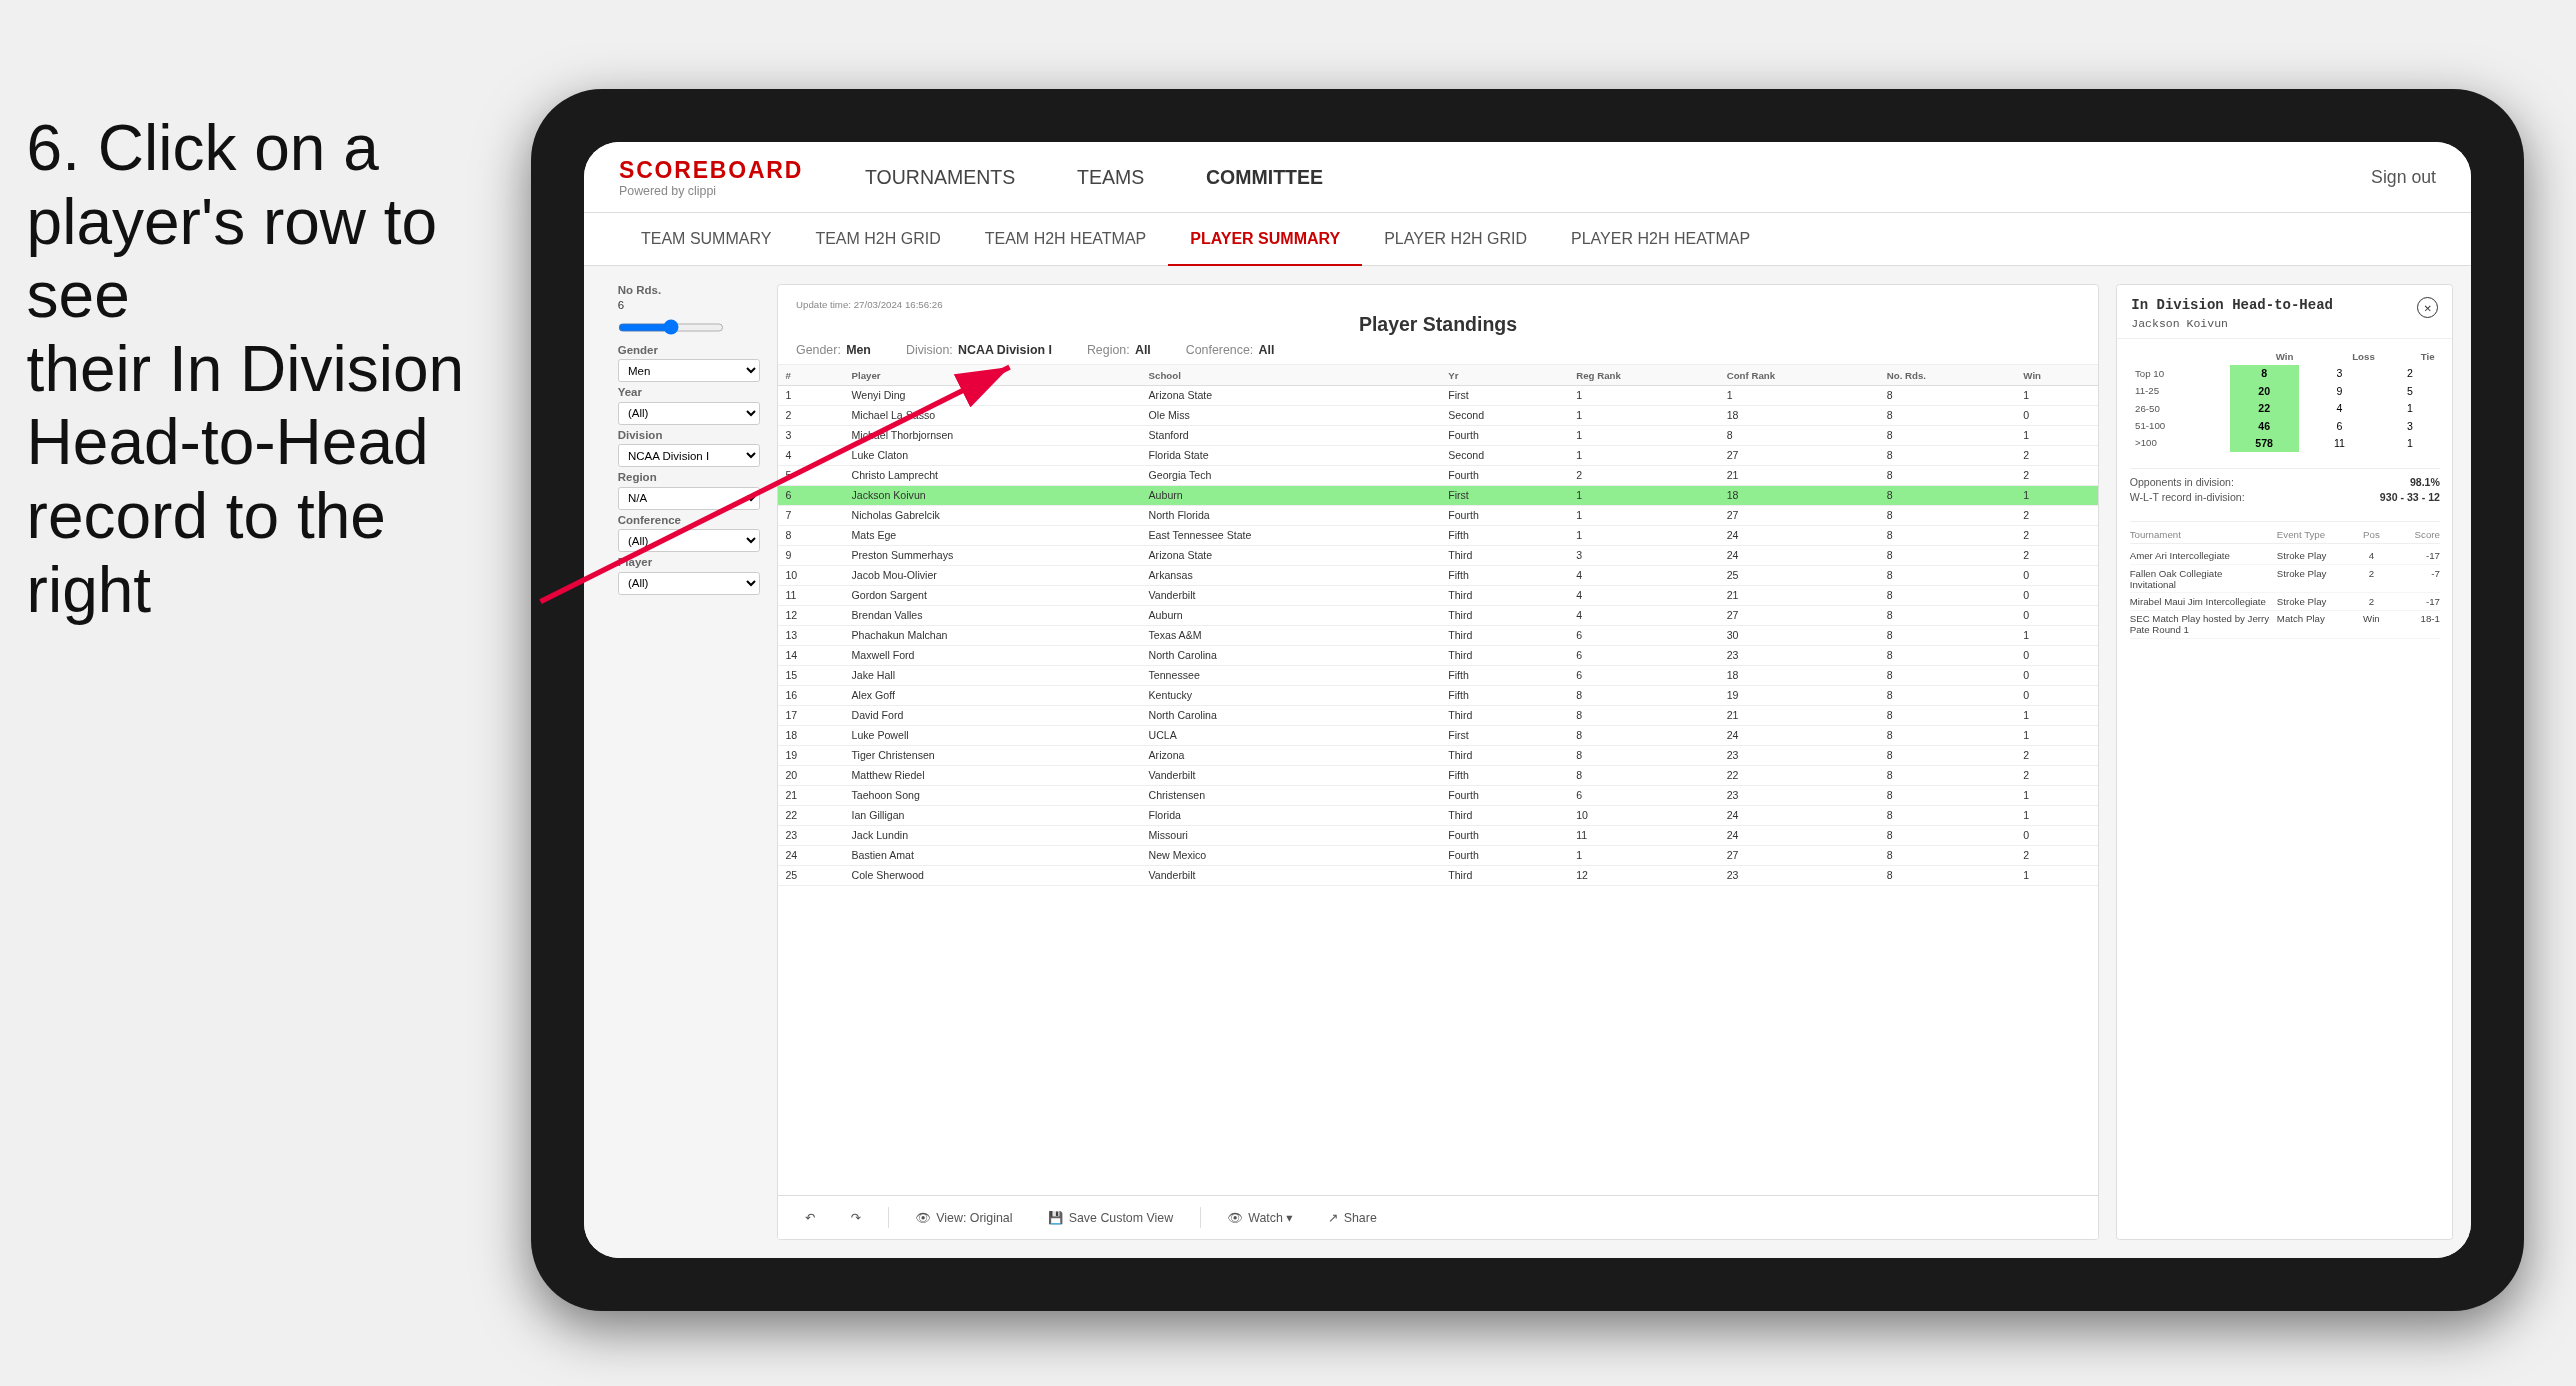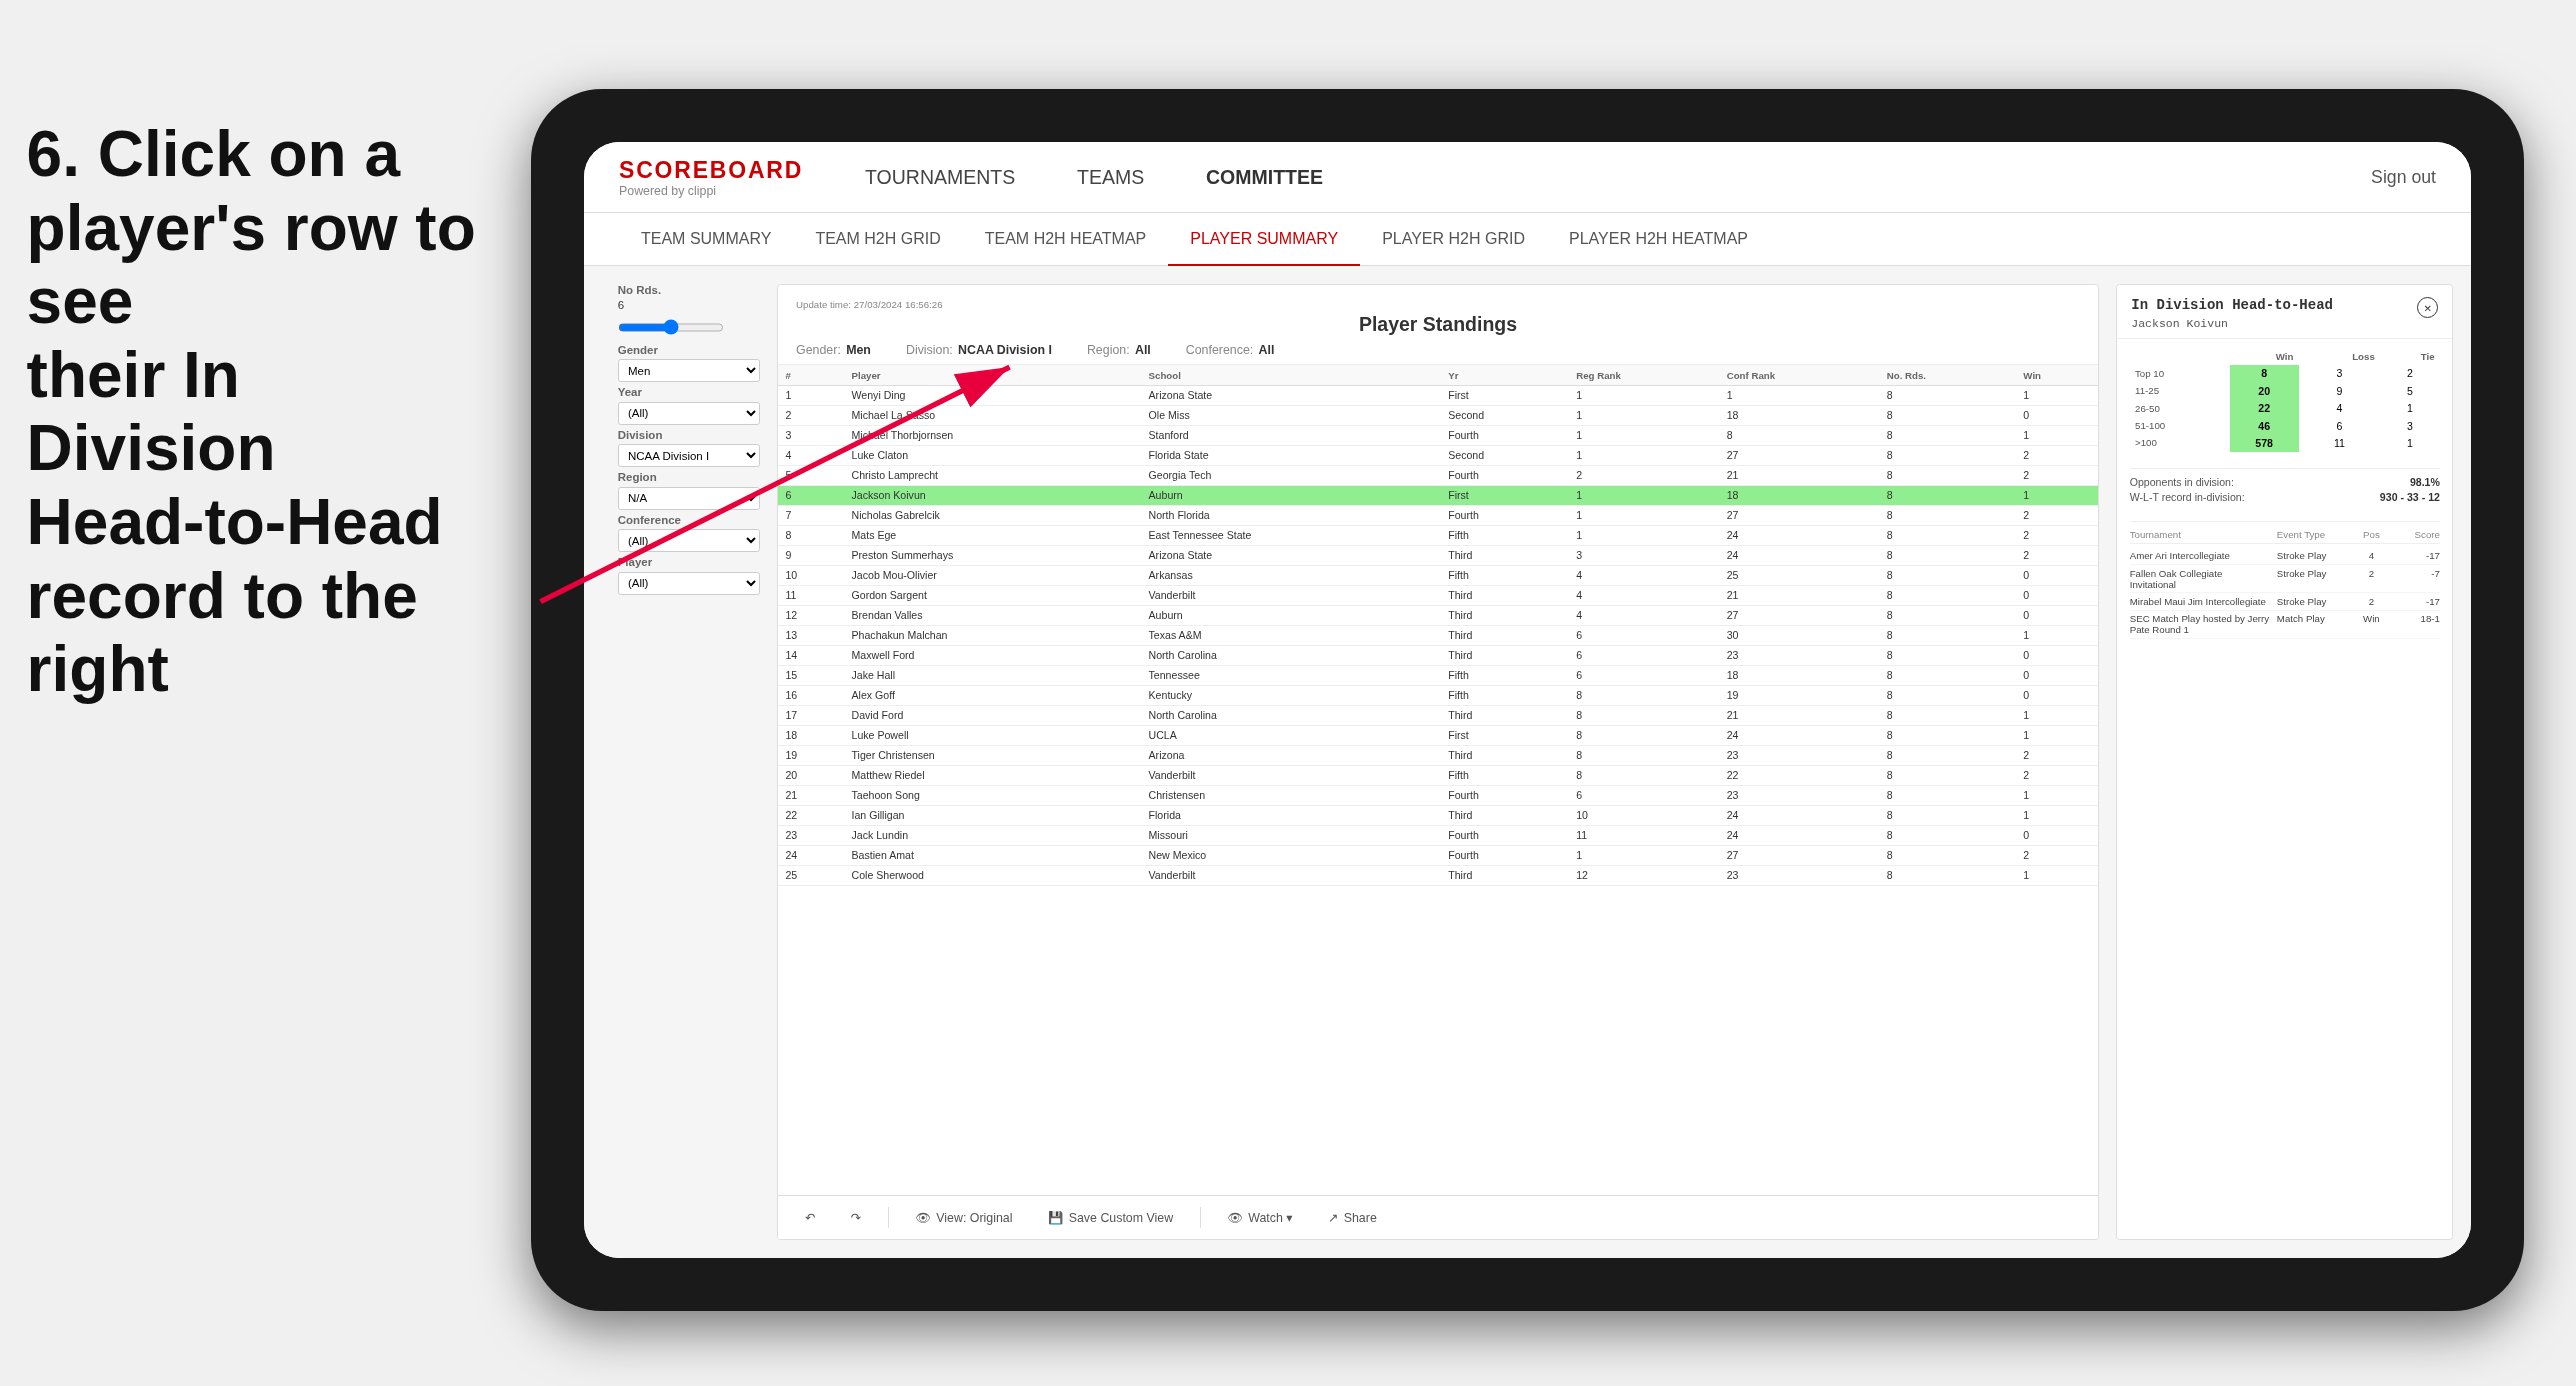--- a/index.html
+++ b/index.html
@@ -9,24 +9,24 @@
       background: #f0f0f0;
       font-family: Arial, sans-serif;
       position: relative;
       overflow: hidden;
     }
 
     
     .instruction {
       position: absolute;
       left: 0;
-      top: 118px;
+      top: 112px;
       width: 514px;
       font-size: 64px;
-      font-weight: 700;
+      font-weight: 400;
       line-height: 1.15;
       color: #111;
       padding: 0 26.6px;
     }
 
     
     .tablet-frame {
       position: absolute;
       left: 531px;
       top: 89px;
@@ -125,21 +125,21 @@
       height: 53px;
       display: flex;
       align-items: center;
       border-bottom: 2.7px solid transparent;
       margin-bottom: -1.8px;
     }
 
     .sub-nav-link.active {
       color: #cc0000;
       border-bottom: 2.7px solid #cc0000;
-      font-weight: normal;
+      font-weight: bold;
     }
 
     
     .main-content {
       flex: 1;
       display: flex;
       background: #f5f5f5;
       overflow: hidden;
       padding: 17.7px;
       gap: 17.7px;

